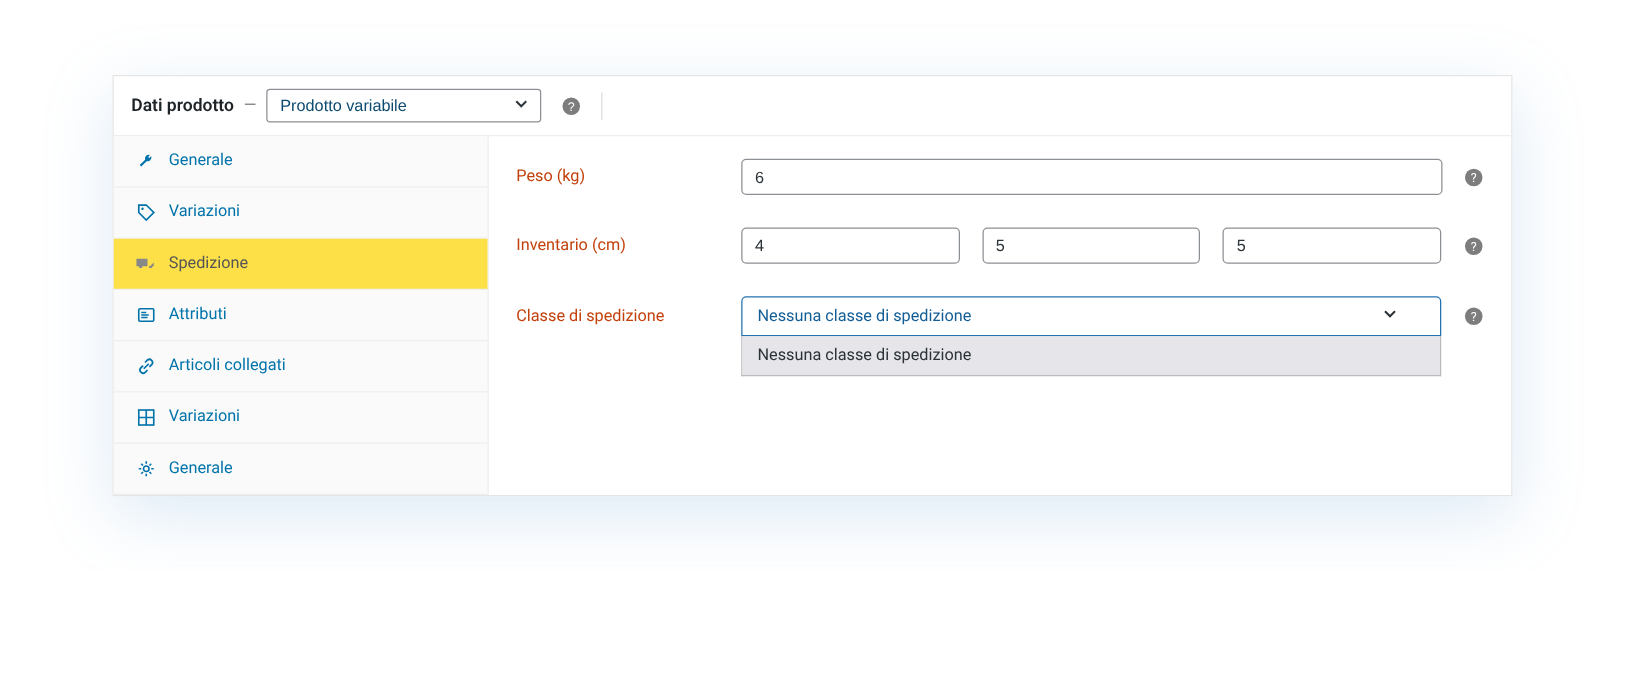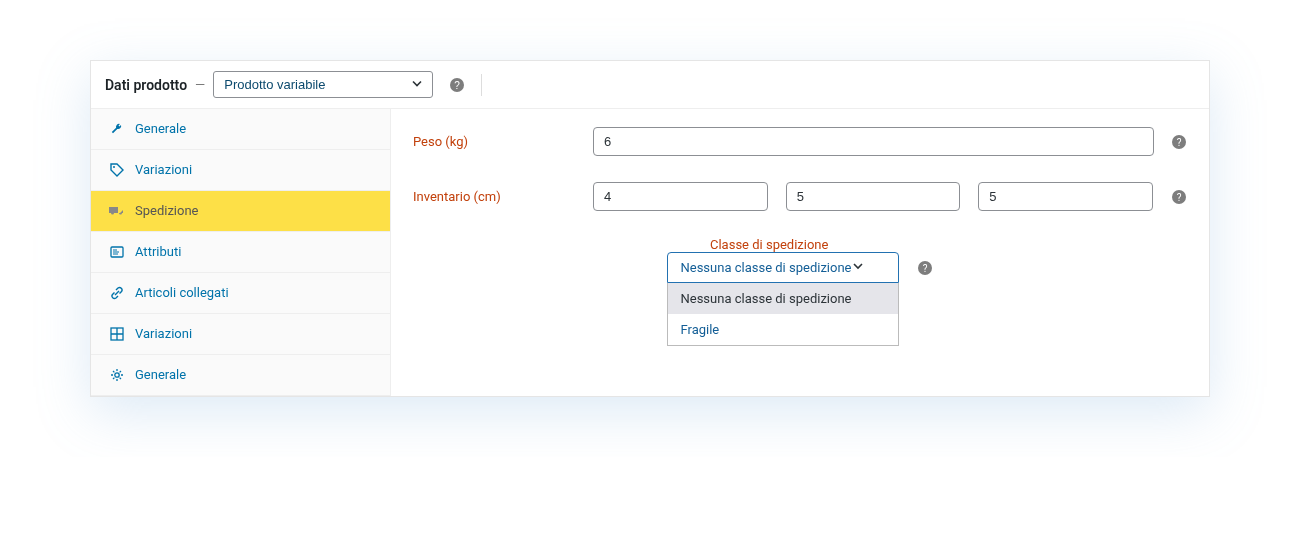--- a/index.html
+++ b/index.html
@@ -288,33 +288,32 @@
               <span class="help-circle">
                 <svg width="16" height="16" viewBox="0 0 16 16">
                   <circle cx="8" cy="8" r="7" fill="#7d7d7d"></circle>
                   <text x="8" y="11.5" text-anchor="middle" font-size="10" fill="#fff">?</text>
                 </svg>
               </span>
             </span>
         </div>
       </div>
 
-      <div class="form-row" style="margin-bottom:13px;flex-direction:column;">
+      <div class="form-row" style="margin-bottom:13px;">
         <label class="form-label">Classe di spedizione</label>
         <div class="form-field">
           <div class="shipclass-wrap">
             <div class="shipclass-select">
               <span>Nessuna classe di spedizione</span>
               <span class="chev"><svg width="12" height="12" viewBox="0 0 12 12">
                     <path d="M2 4 L6 8 L10 4" fill="none" stroke="currentColor" stroke-width="1.6"></path>
                   </svg></span>
             </div>
             <div class="dropdown">
               <div class="opt selected">Nessuna classe di spedizione</div>
-              <div class="opt">Fragile</div>
             </div>
           </div>
           <span class="help-slot">
               <span class="help-circle">
                 <svg width="16" height="16" viewBox="0 0 16 16">
                   <circle cx="8" cy="8" r="7" fill="#7d7d7d"></circle>
                   <text x="8" y="11.5" text-anchor="middle" font-size="10" fill="#fff">?</text>
                 </svg>
               </span>
             </span>

